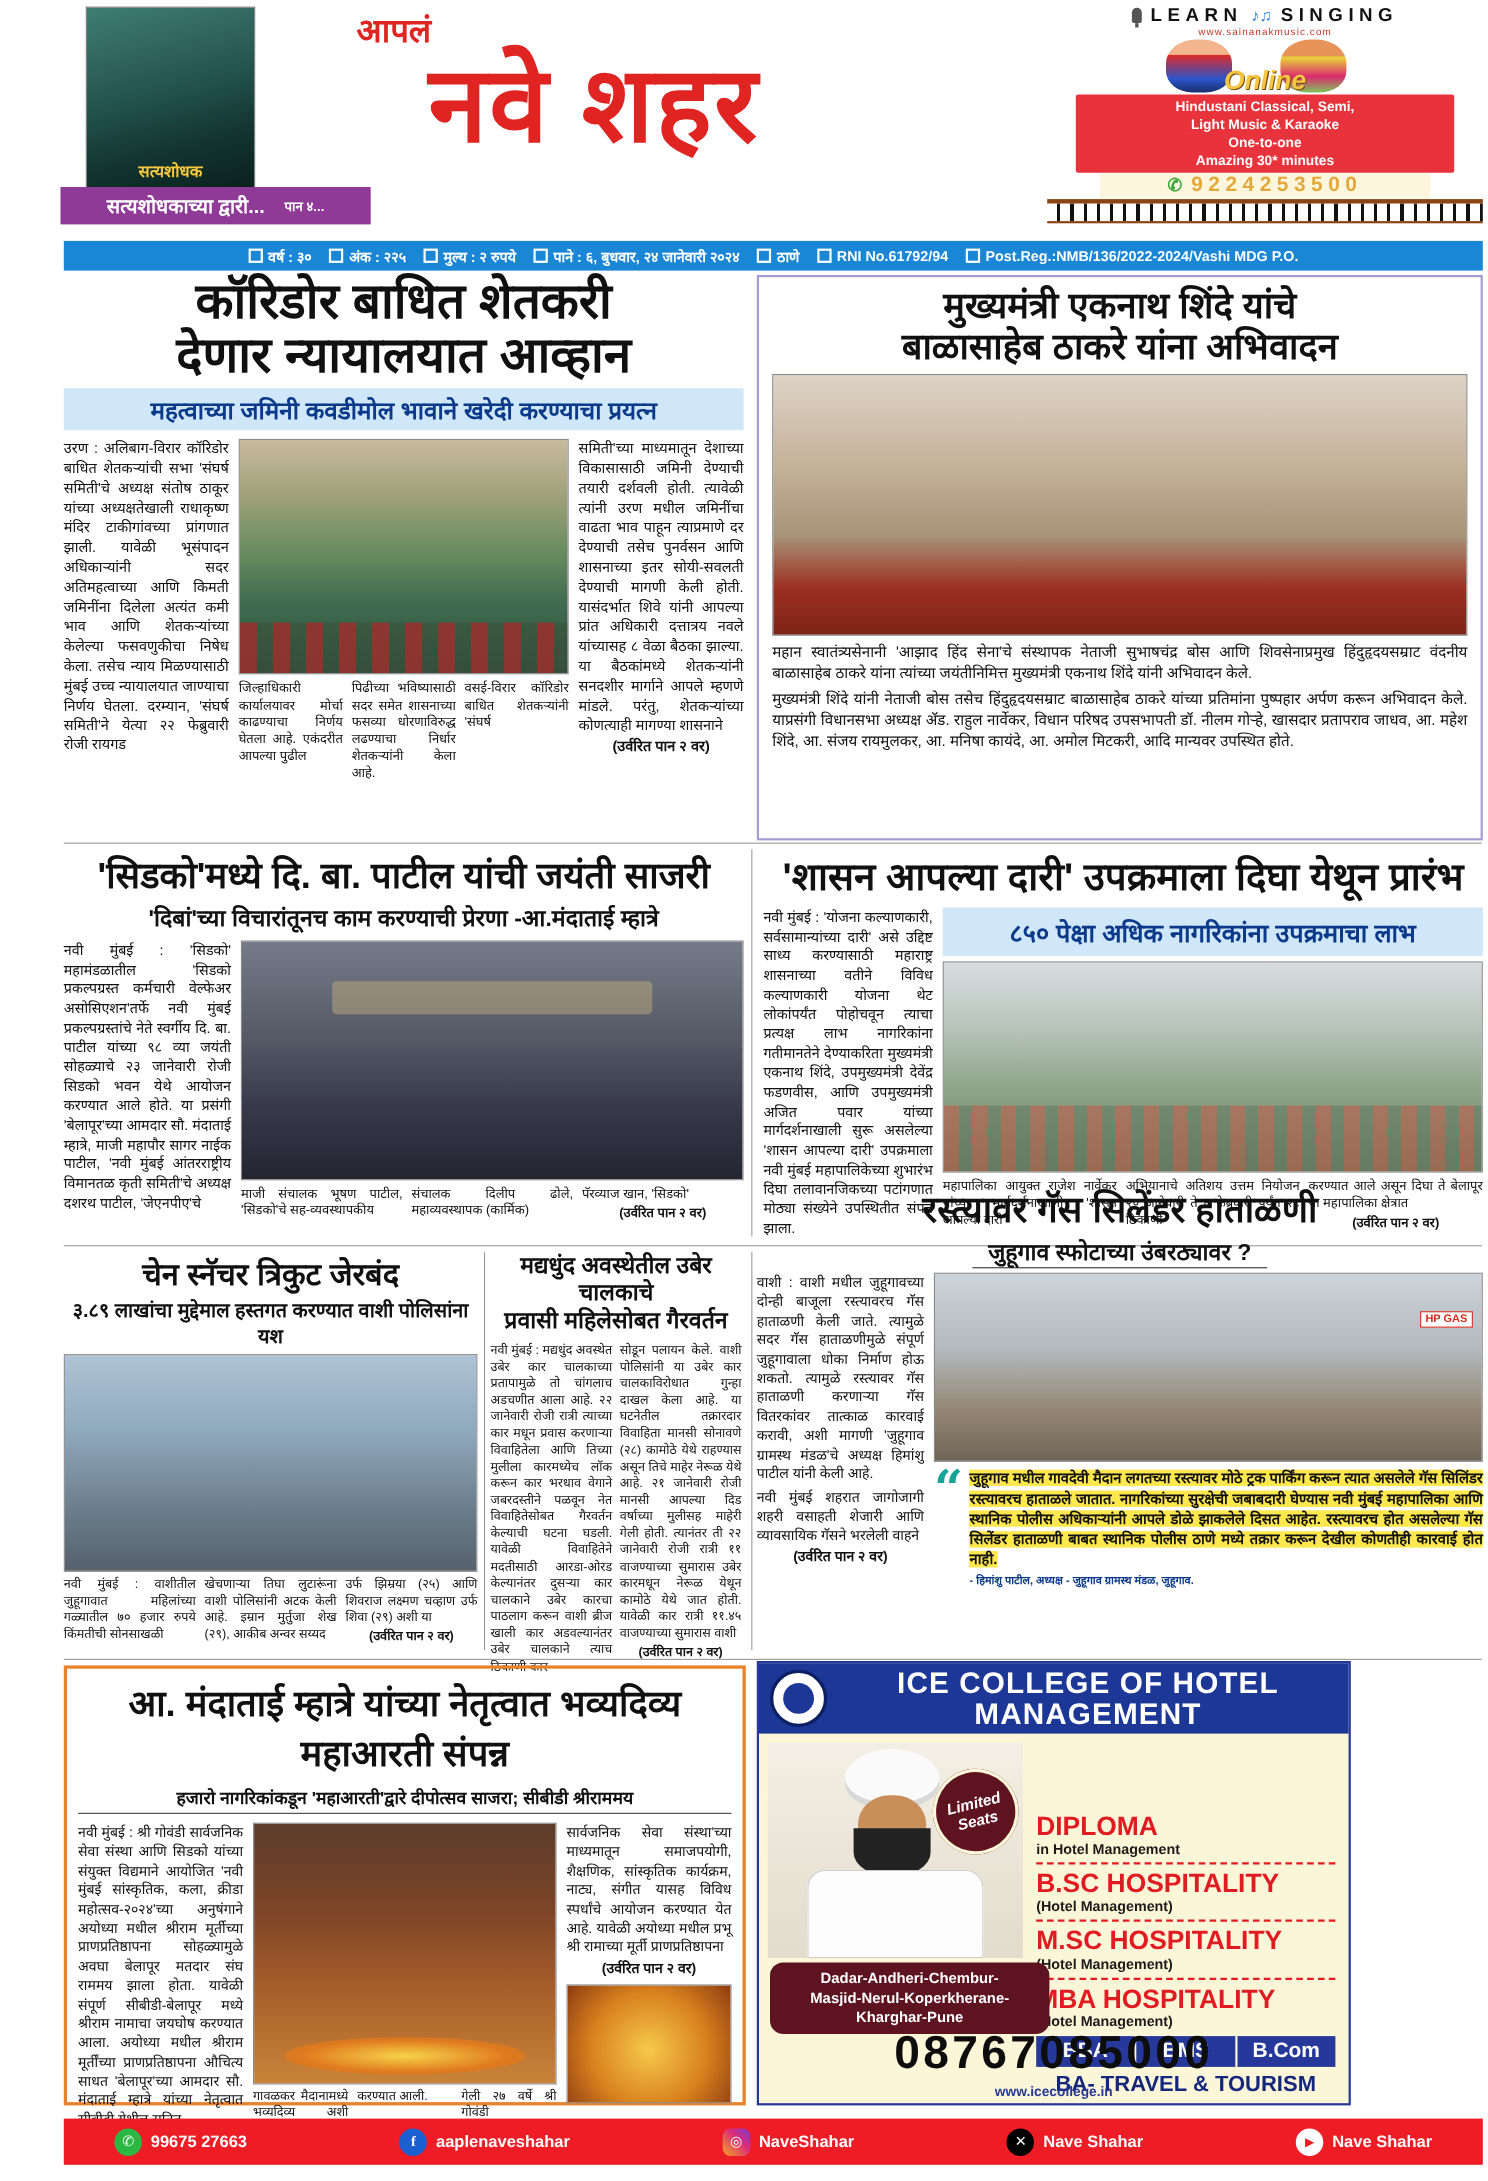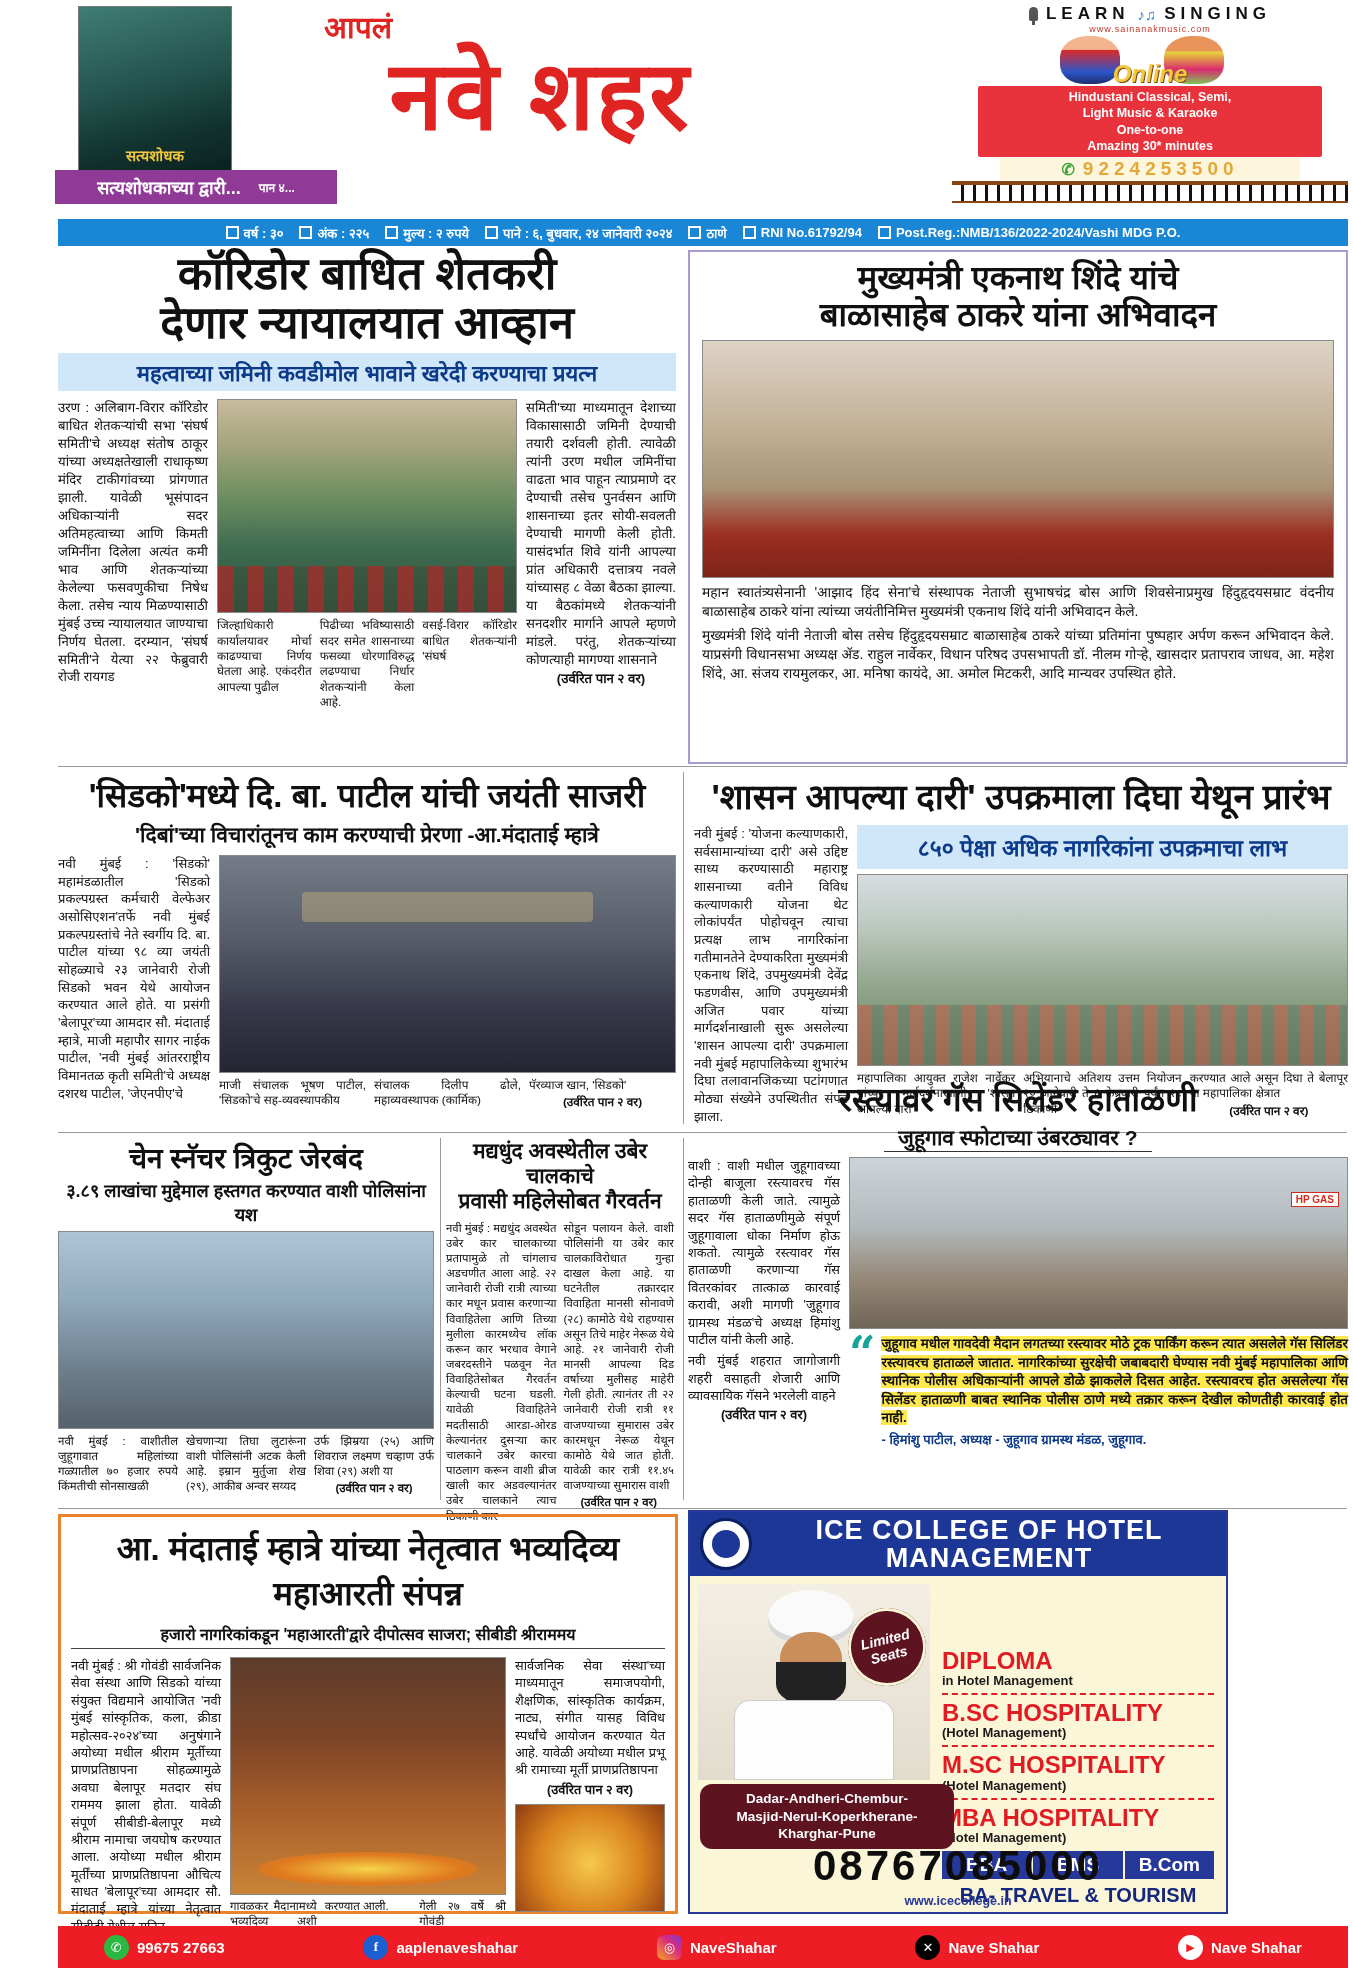--- a/index.html
+++ b/index.html
@@ -114,21 +114,21 @@
   #gas .sub span{border-bottom:1px solid #333;padding:0 14px 2px;}
   #gas .colL{width:152px;font-size:12.8px;}
   #gas .right{flex:1;}
   .ph-gas{height:170px;background:linear-gradient(180deg,#cdd4da 0%,#b3babd 40%,#948776 72%,#6f6556 100%);}
   .hp{position:absolute;right:8px;top:34px;background:#fff;color:#d42a1e;border:1px solid #d42a1e;
       font-size:10px;font-weight:800;padding:1px 4px;}
   .quote{display:flex;gap:6px;margin-top:6px;}
   .qmark{color:#17a398;font-size:46px;line-height:.8;font-weight:800;font-family:"DejaVu Serif",serif;}
   .qtext{flex:1;font-size:13.4px;font-weight:bold;line-height:1.38;text-align:justify;}
   .qtext .hl{background:#ffe84d;box-decoration-break:clone;-webkit-box-decoration-break:clone;}
-  .qby{color:#0c3a8a;font-weight:800;font-size:13px;margin-top:3px;}
+  .qby{color:#0c3a8a;font-weight:800;font-size:10px;margin-top:3px;}
 
   
   #mahaarti{position:absolute;left:58px;top:1514px;width:620px;height:400px;border:3px solid #e8832b;
             padding:8px 10px;box-sizing:border-box;}
   #mahaarti h2{font-size:33px;}
   #mahaarti .sub{font-size:16px;font-weight:700;text-align:center;margin-top:8px;padding-bottom:3px;border-bottom:1px solid #444;}
   #mahaarti .cols{margin-top:8px;}
   #mahaarti .colL,#mahaarti .colR{width:150px;font-size:12.8px;}
   #mahaarti .mid{flex:1;display:flex;flex-direction:column;}
   .ph-aarti{height:236px;background:linear-gradient(180deg,#5c3c2c 0%,#7e4527 35%,#a85f2a 65%,#c98438 100%);}

